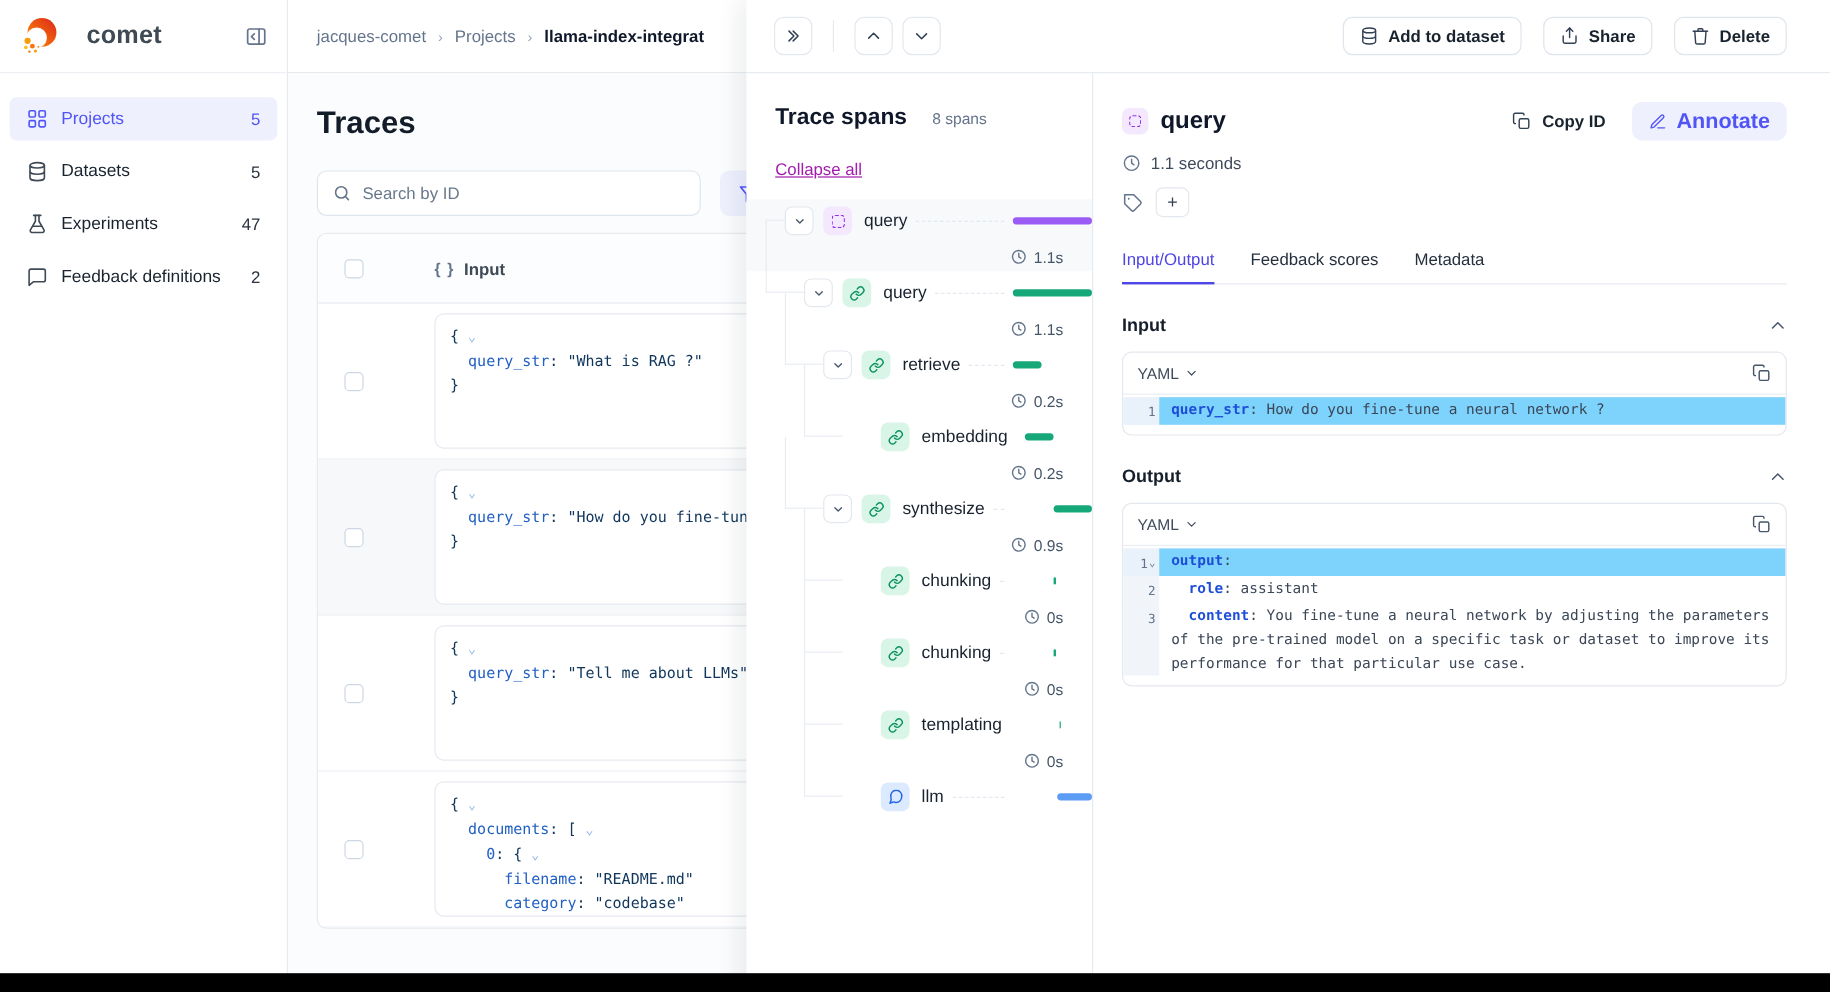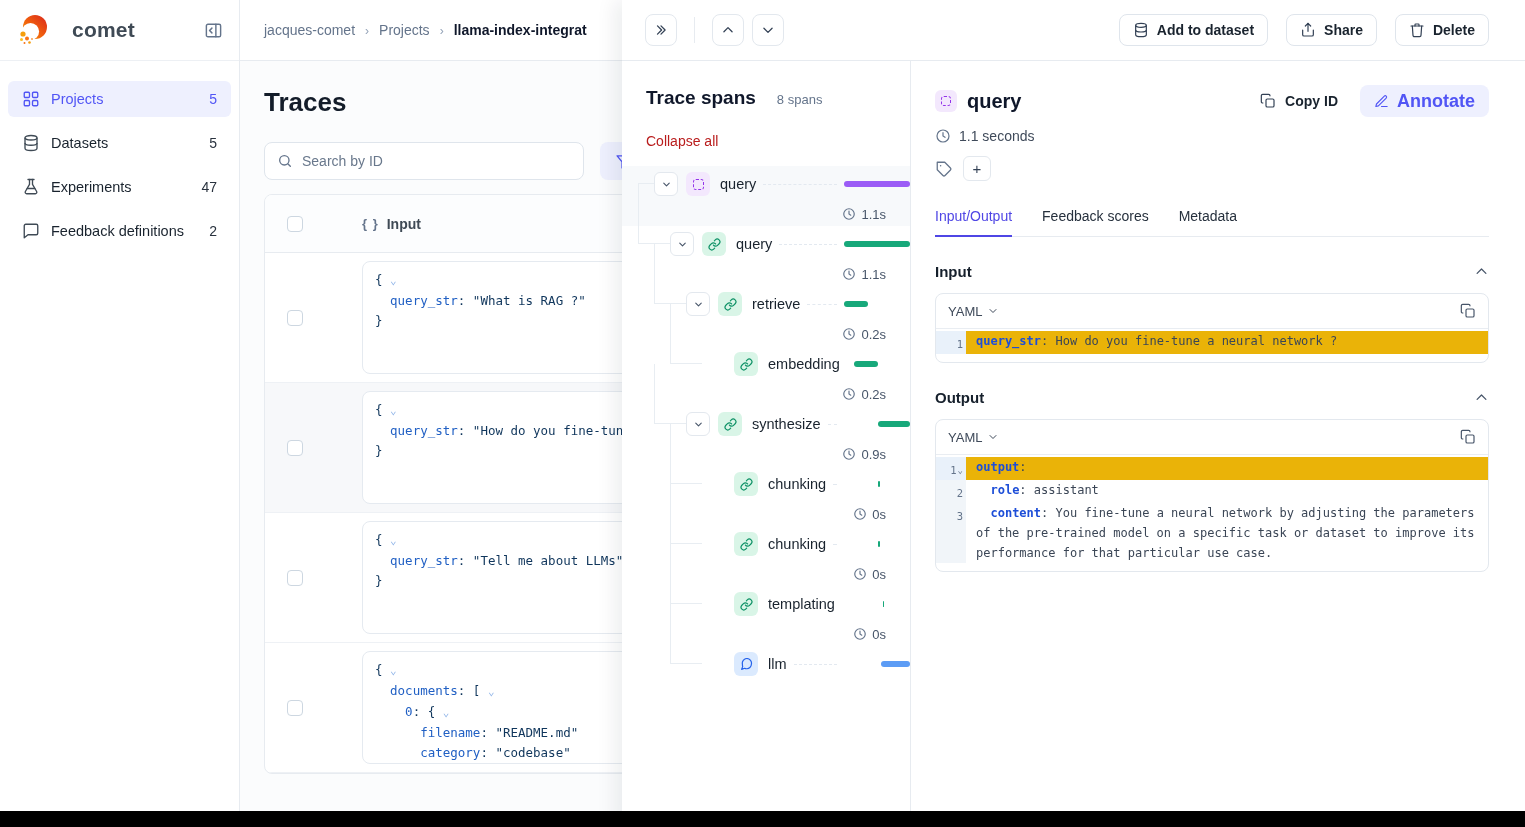--- a/index.html
+++ b/index.html
@@ -56,21 +56,21 @@
   .ov-actions { margin-left:auto; display:flex; gap:18px; }
   .tool-btn { height:32px; border:1px solid #dfe5ec; border-radius:8px; background:#fff; padding:0 13px; display:flex; align-items:center; gap:8px; font-size:14px; font-weight:600; color:#19232e; font-family:inherit; cursor:pointer; }
   .tool-btn svg { color:#334155; }
   .ov-body { flex:1; display:flex; min-height:0; }
 
   
   .spans-panel { width:289px; flex:none; border-right:1px solid #e7ebf0; padding-top:26px; overflow:hidden; }
   .sp-title-row { padding:0 24px; display:flex; align-items:baseline; gap:21px; }
   .sp-title { font-size:19px; font-weight:700; color:#0f172a; }
   .sp-count { font-size:13px; color:#64748b; }
-  .collapse-all { padding:0 24px; margin-top:24px; font-size:14px; font-weight:500; color:#b91c1c; cursor:pointer; }
+  .collapse-all { padding:0 24px; margin-top:24px; font-size:14px; font-weight:500; color:#a21caf; cursor:pointer;text-decoration:underline; }
   .tree { margin-top:17px; position:relative; }
   .span-row { position:relative; height:60px; }
   .span-row.selected { background:#f7f9fb; }
   .sr-connector { position:absolute; border-left:1px solid #e8edf2; border-bottom:1px solid #e8edf2; top:-42px; height:60px; width:32px; pointer-events:none; }
   .sr-connector.root { border-left:0; top:17px; height:1px; width:16px; }
   .name-line { position:relative; display:flex; align-items:center; height:36px; padding-right:0; }
   .sr-chevron { width:24px; height:24px; flex:none; border:1px solid #e3e8ee; border-radius:6px; background:#fff; display:flex; align-items:center; justify-content:center; color:#475569; cursor:pointer; z-index:1; }
   .sr-spacer { width:24px; flex:none; }
   .sr-icon { width:24px; height:24px; flex:none; border-radius:6px; margin-left:8px; display:flex; align-items:center; justify-content:center; }
   .sr-icon.trace { background:#f3e8fd; }
@@ -106,21 +106,21 @@
   .section-head svg { color:#475569; cursor:pointer; }
   .code-card { margin-top:13px; border:1px solid #e3e8ee; border-radius:8px; overflow:hidden; background:#fff; }
   .cc-header { height:35px; display:flex; align-items:center; padding:0 12px; border-bottom:1px solid #e9edf2; }
   .cc-format { display:flex; align-items:center; gap:5px; font-size:13px; color:#3f4a5a; cursor:pointer; }
   .cc-copy { margin-left:auto; color:#475569; display:flex; cursor:pointer; }
   .cc-body { padding:2px 0 8px; }
   .code-line { display:flex; font-family:"DejaVu Sans Mono", monospace; font-size:12px; line-height:20px; }
   .gutter { width:30px; flex:none; background:#f1f5f9; color:#64748b; font-size:10.5px; display:flex; align-items:flex-start; justify-content:flex-end; padding:3px 3px 0 0; gap:1px; }
   .gutter .gchev { font-size:9px; color:#64748b; }
   .line-code { flex:1; padding:0 10px; white-space:pre-wrap; word-break:break-word; color:#3b4656; }
-  .code-line.hl .line-code { background:#eab308; }
+  .code-line.hl .line-code { background:#7dd3fc; }
   .code-line.hl .gutter { background:#e9f1fa; }
   .ck { color:#1d4ed8; font-weight:700; }
 
   .bottom-bar { position:absolute; left:0; right:0; bottom:0; height:16px; background:#000; z-index:99; }
 </style>
 </head>
 <body>
 
 <div class="screen">
 

